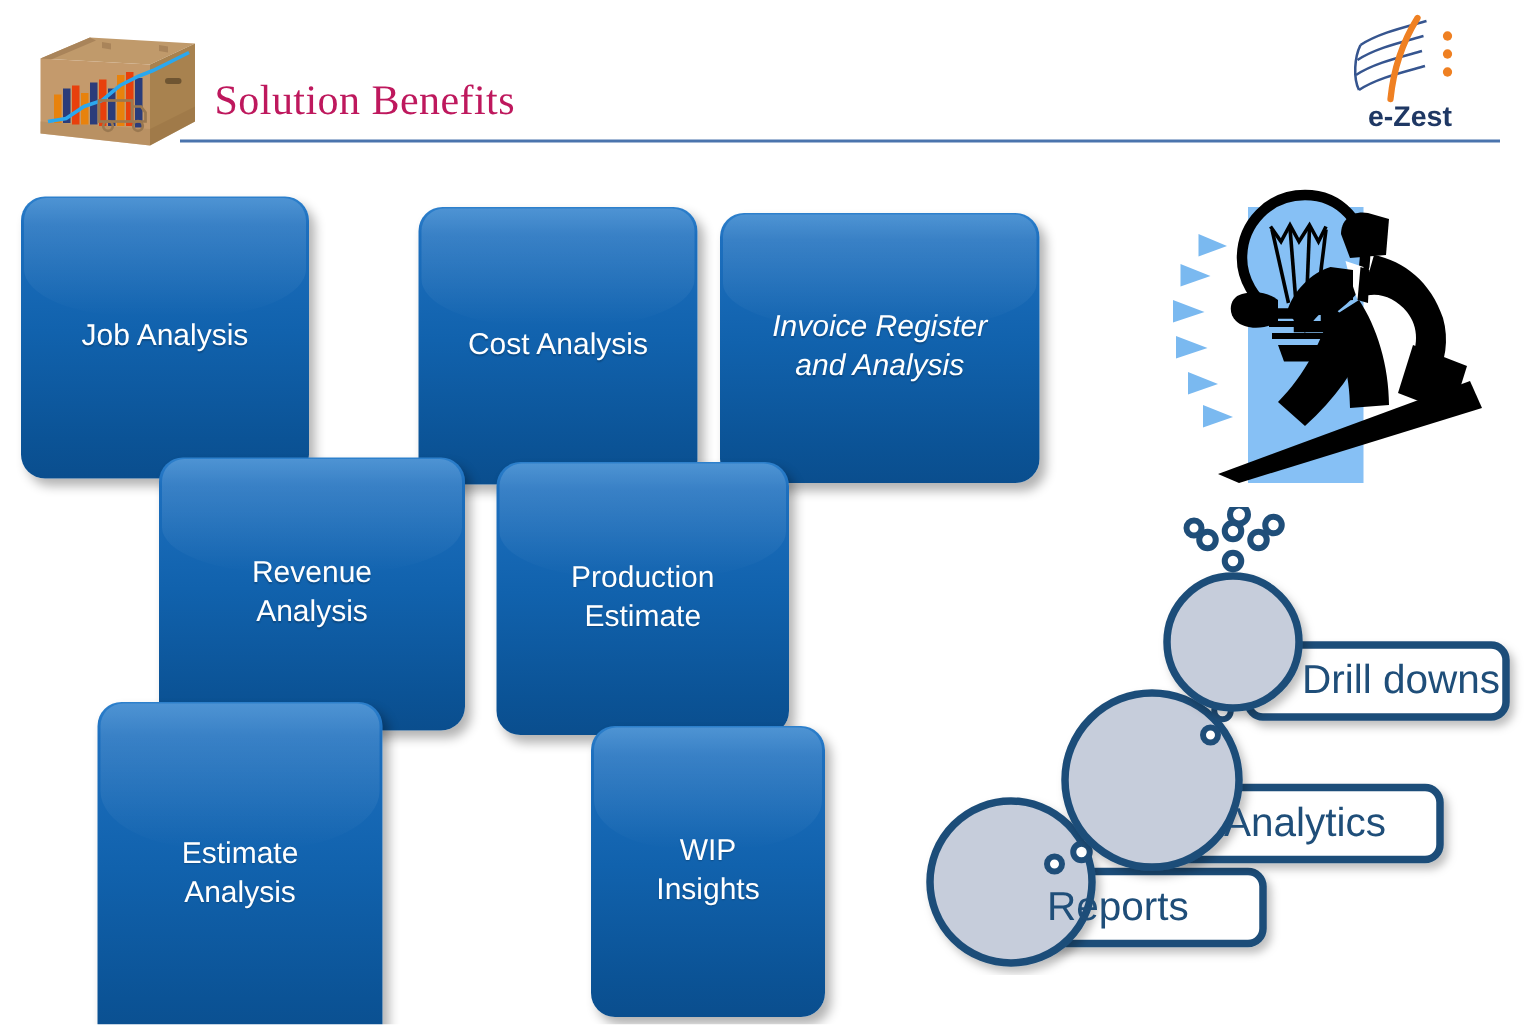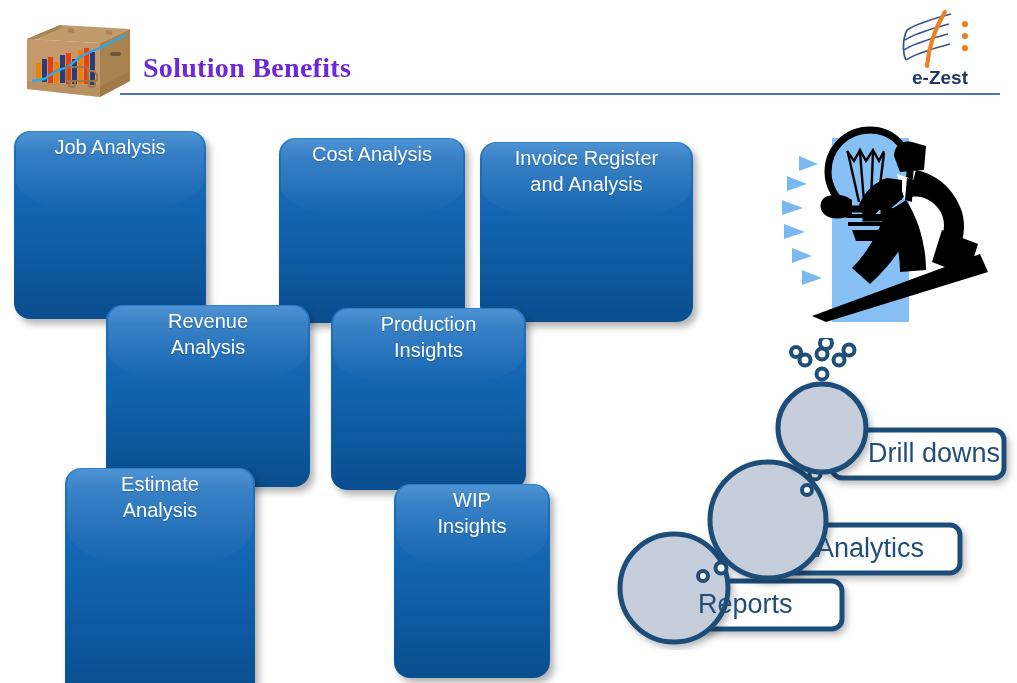--- a/index.html
+++ b/index.html
@@ -25,23 +25,23 @@
     left: 22px;
     top: 19px;
     width: 113px;
     height: 82px;
   }
   #page-title {
     position: absolute;
     left: 143px;
     top: 52px;
     font-family: "Liberation Serif", serif;
-    font-weight: bold;
+    font-weight: normal;
     font-size: 28px;
-    color: #6d28d9;
+    color: #be185d;
     letter-spacing: 0.3px;
     white-space: nowrap;
   }
   #header-rule {
     position: absolute;
     left: 120px;
     top: 93px;
     width: 880px;
     height: 2px;
     background: #4a74ad;
@@ -60,21 +60,21 @@
     position: absolute;
     border-radius: 16px;
     background: linear-gradient(180deg,
                 #2d80cc 0%,
                 #1d6fbe 10%,
                 #1162ad 48%,
                 #0b5396 86%,
                 #0a4e8e 100%);
     box-shadow: 4px 5px 7px rgba(0,0,0,0.30);
     display: flex;
-    align-items: flex-start;
+    align-items: center;
     justify-content: center;
     box-sizing: border-box;
     padding: 4px 10px;
   }
   .tile::before {
     content: "";
     position: absolute;
     left: 2px;
     right: 2px;
     top: 1px;
@@ -179,33 +179,33 @@
   </div>
 
   <div class="tile" style="left:14px; top:131px; width:192px; height:188px;">
     <span class="tile-label">Job Analysis</span>
   </div>
 
   <div class="tile" style="left:279px; top:138px; width:186px; height:185px;">
     <span class="tile-label">Cost Analysis</span>
   </div>
 
-  <div class="tile" style="left:480px; top:142px; width:213px; height:180px;">
+  <div class="tile" style="left:480px; top:142px; width:213px; height:180px;font-style:italic;">
     <span class="tile-label">Invoice Register
 and Analysis</span>
   </div>
 
   <div class="tile" style="left:106px; top:305px; width:204px; height:182px;">
     <span class="tile-label">Revenue
 Analysis</span>
   </div>
 
   <div class="tile" style="left:331px; top:308px; width:195px; height:182px;">
     <span class="tile-label">Production
-Insights</span>
+Estimate</span>
   </div>
 
   <div class="tile" style="left:65px; top:468px; width:190px; height:230px;">
     <span class="tile-label">Estimate
 Analysis</span>
   </div>
 
   <div class="tile" style="left:394px; top:484px; width:156px; height:194px;">
     <span class="tile-label">WIP
 Insights</span>

